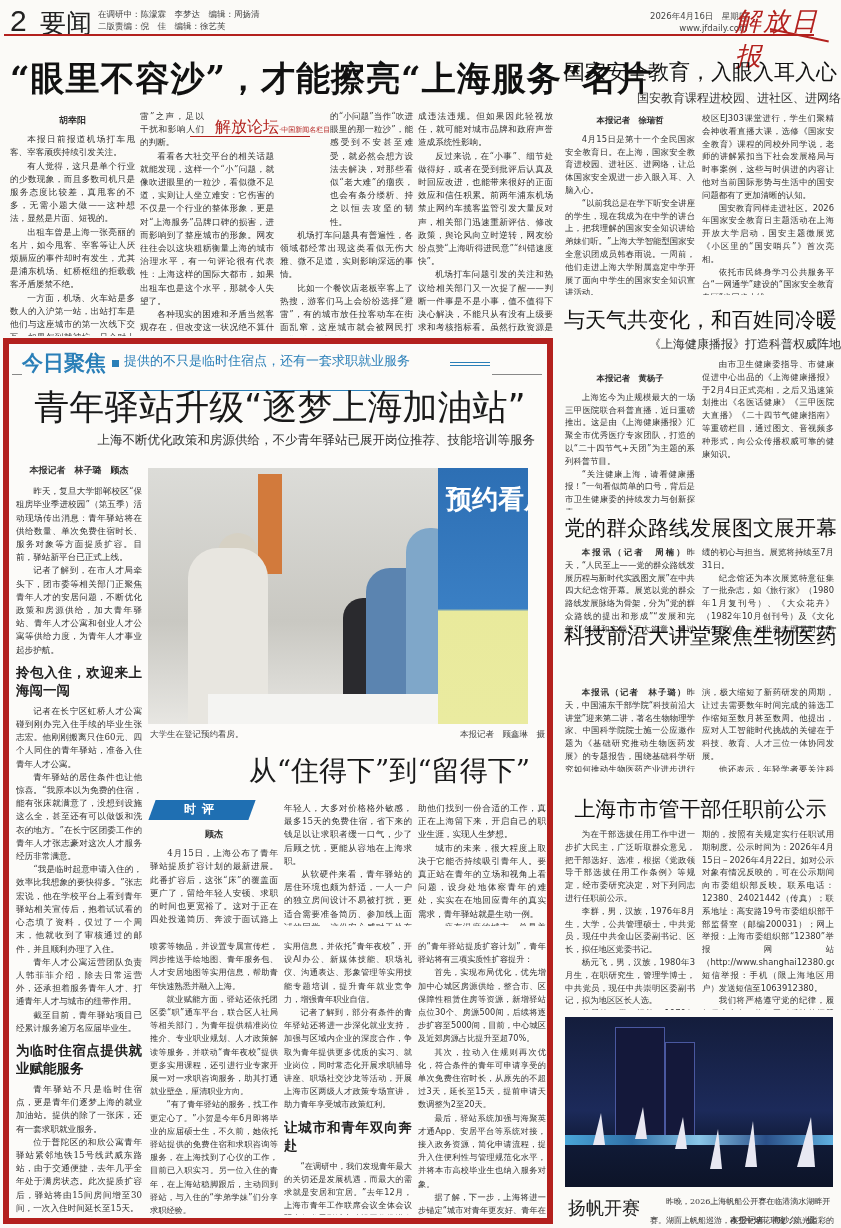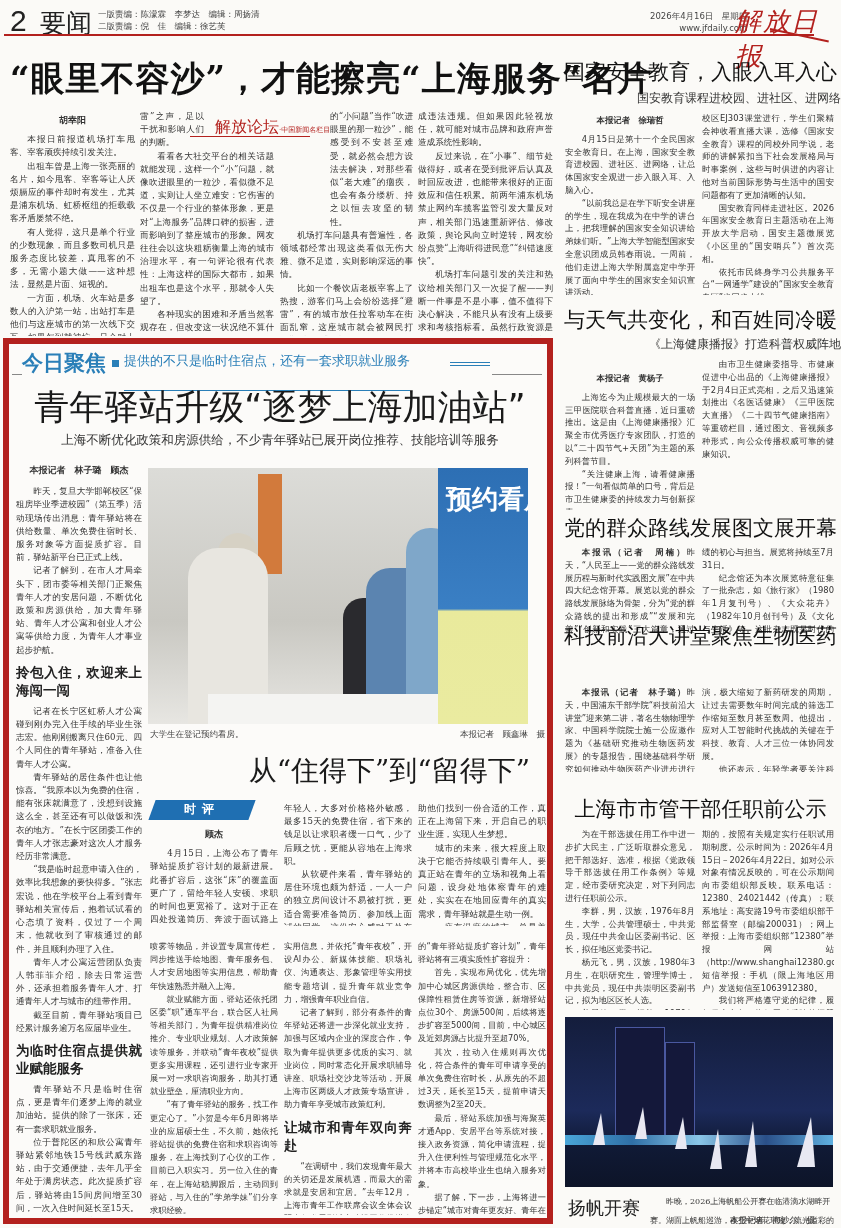--- a/index.html
+++ b/index.html
@@ -30,21 +30,21 @@
 .rbyline{text-align:center;font-weight:bold}
 
 #focus-box{left:3px;top:338px;width:550px;height:886px;border:6px solid #b3211e;background:#fcfbf9}
 #focus-tag{left:22px;top:349px;font-size:21px;color:#2a7fb8;font-family:"DejaVu Sans",sans-serif;font-weight:bold}
 #focus-dot{left:112px;top:360px;width:7px;height:7px;background:#2a7fb8}
 #focus-kicker{left:124px;top:352px;font-size:13px;color:#2a7fb8;font-family:Liberation Serif, serif;border-bottom:1.5px solid #2a7fb8;padding-bottom:20px}
 #focus-wave{left:450px;top:362px;width:40px;height:4px;border-top:1.5px solid #2a7fb8;border-bottom:1.5px solid #2a7fb8}
 #focus-rule-l{left:12px;top:374px;width:10px;height:1px;background:#888}
 #focus-rule-r{left:492px;top:374px;width:50px;height:1px;background:#888}
 #focus-head{left:25px;top:384px;width:510px;text-align:center;font-size:35px;font-family:"DejaVu Sans",sans-serif;color:#1a1a1a}
-#focus-sub{left:25px;top:432px;width:510px;text-align:center;font-size:12.5px;color:#333}
+#focus-sub{left:25px;top:432px;width:510px;text-align:right;font-size:12.5px;color:#333}
 .subhead{font-family:"DejaVu Sans",sans-serif;font-weight:bold;font-size:13.5px;line-height:18px;color:#222;margin:6px 0}
 
 #photo{left:148px;top:468px;width:380px;height:256px;overflow:hidden;background:linear-gradient(180deg,#dcdcd8 0%,#c9c8c2 60%,#e7e6e2 100%)}
 #photo .poster{position:absolute;right:0;top:0;width:90px;height:256px;background:linear-gradient(180deg,#2d6fb4 0%,#3a7fc4 55%,#e9ea9c 56%,#eaeba0 100%)}
 #photo .poster span{position:absolute;left:8px;top:14px;color:#fff;font-size:26px;font-weight:bold;font-family:"DejaVu Sans",sans-serif;white-space:nowrap}
 #photo .banner{position:absolute;left:110px;top:6px;width:24px;height:100px;background:#d27a3c}
 #photo .p1{position:absolute;left:40px;top:80px;width:80px;height:176px;background:#e8e6e0;border-radius:30px 30px 0 0}
 #photo .p1h{position:absolute;left:70px;top:65px;width:40px;height:30px;background:#d6d1c4;border-radius:20px 20px 6px 6px}
 #photo .p2{position:absolute;left:195px;top:130px;width:70px;height:126px;background:#2a2a2e;border-radius:20px 20px 0 0}
 #photo .p3{position:absolute;left:218px;top:100px;width:70px;height:156px;background:#5b84b0;border-radius:24px 24px 0 0}
@@ -63,40 +63,40 @@
 #sail-title{left:568px;top:1196px;font-size:18px;color:#222}
 #sail-caption{left:650px;top:1192px;width:184px;font-size:8px;line-height:19px;color:#333;text-indent:2em}
 #sail-credit{left:730px;top:1215px;font-size:8.5px;color:#333;font-family:"DejaVu Sans",sans-serif}
 </style>
 </head>
 <body>
 
 <div class="abs" id="page-num">2</div>
 <div class="abs" id="section">要闻</div>
 <div class="abs" id="editors">
-  <div>一版责编：陈濛霖　李梦达　编辑：周扬清</div>
+  <div>在调研中：陈濛霖　李梦达　编辑：周扬清</div>
   <div>二版责编：倪　佳　编辑：徐艺芙</div>
 </div>
 <div class="abs" id="dateblk">
   <div>2026年4月16日　星期四</div>
   <div>www.jfdaily.com</div>
 </div>
 <div class="abs" id="logo">解放日报</div>
 <div class="abs" id="head-rule"></div>
 <div class="abs" id="head-rule-tail"></div>
 
 <div class="abs" id="main-head">“眼里不容沙”，才能擦亮“上海服务”名片</div>
 <div class="abs" id="forum-tag"><span>解放论坛</span><small>·中国新闻名栏目</small></div>
 <div class="abs" id="forum-line"></div>
 
 <div class="abs col" style="left:10px;top:110px;width:125px;height:226px">
   <div class="byline" style="margin:4px 0 6px">胡幸阳</div>
   <p>本报日前报道机场打车甩客、宰客顽疾持续引发关注。</p>
+  <p>有人觉得，这只是单个行业的少数现象，而且多数司机只是服务态度比较差，真甩客的不多，无需小题大做——这种想法，显然是片面、短视的。</p>
   <p>出租车曾是上海一张亮丽的名片，如今甩客、宰客等让人厌烦膈应的事件却时有发生，尤其是浦东机场、虹桥枢纽的拒载载客矛盾屡禁不绝。</p>
-  <p>有人觉得，这只是单个行业的少数现象，而且多数司机只是服务态度比较差，真甩客的不多，无需小题大做——这种想法，显然是片面、短视的。</p>
   <p>一方面，机场、火车站是多数人的入沪第一站，出站打车是他们与这座城市的第一次线下交互。如果乍到就被坑，只会对上海留下很不好的第一印象。</p>
 
 </div>
 <div class="abs col" style="left:140px;top:110px;width:134px;height:226px">
   <p style="text-indent:0;padding-right:70px">雷”之声，足以干扰和影响人们的判断。</p>
   <p>看看各大社交平台的相关话题就能发现，这样一个“小”问题，就像吹进眼里的一粒沙，看似微不足道，实则让人坐立难安：它伤害的不仅是一个行业的整体形象，更是对“上海服务”品牌口碑的损害，进而影响到了整座城市的形象。网友往往会以这块粗粝衡量上海的城市治理水平，有一句评论很有代表性：上海这样的国际大都市，如果出租车也是这个水平，那就令人失望了。</p>
   <p>各种现实的困难和矛盾当然客观存在，但改变这一状况绝不算什么无解难题。国内其他大型机场也有成功经验，很多市民网友乃至出租车司机也拿出亲身经历提供了不少建议。关键是相关部门要把这些影响人民群众切身体验、有损“上海服务”品牌口碑、关乎上海城市形象</p>
 </div>
 <div class="abs col" style="left:280px;top:110px;width:133px;height:226px">
   <p style="text-indent:0;padding-left:50px">的“小问题”当作“吹进眼里的那一粒沙”，能感受到不安甚至难受，就必然会想方设法去解决，对那些看似“老大难”的痼疾，也会有条分缕析、持之以恒去攻坚的韧性。</p>

